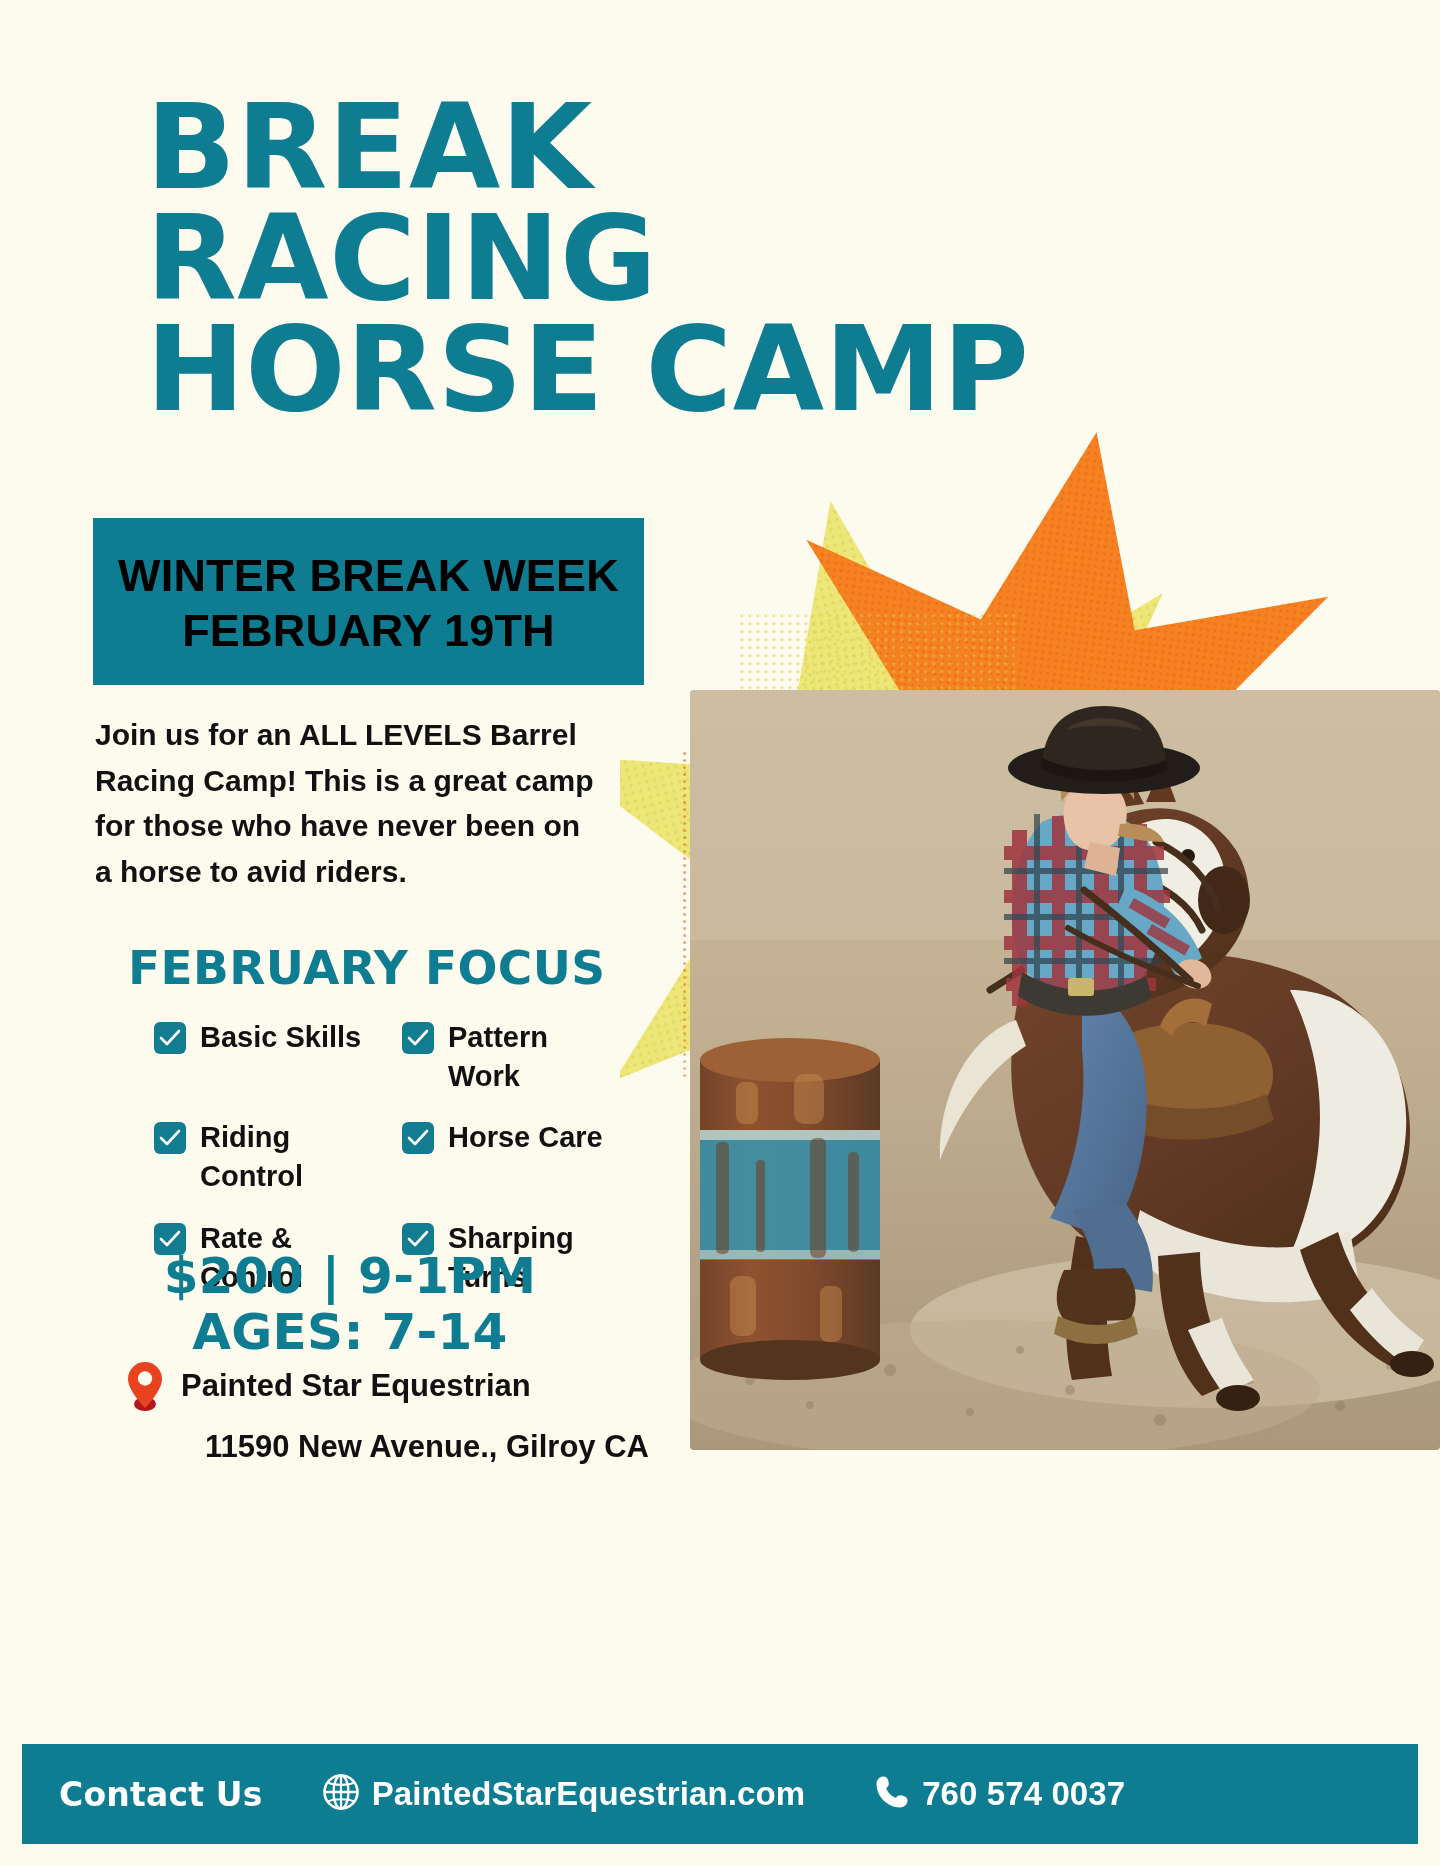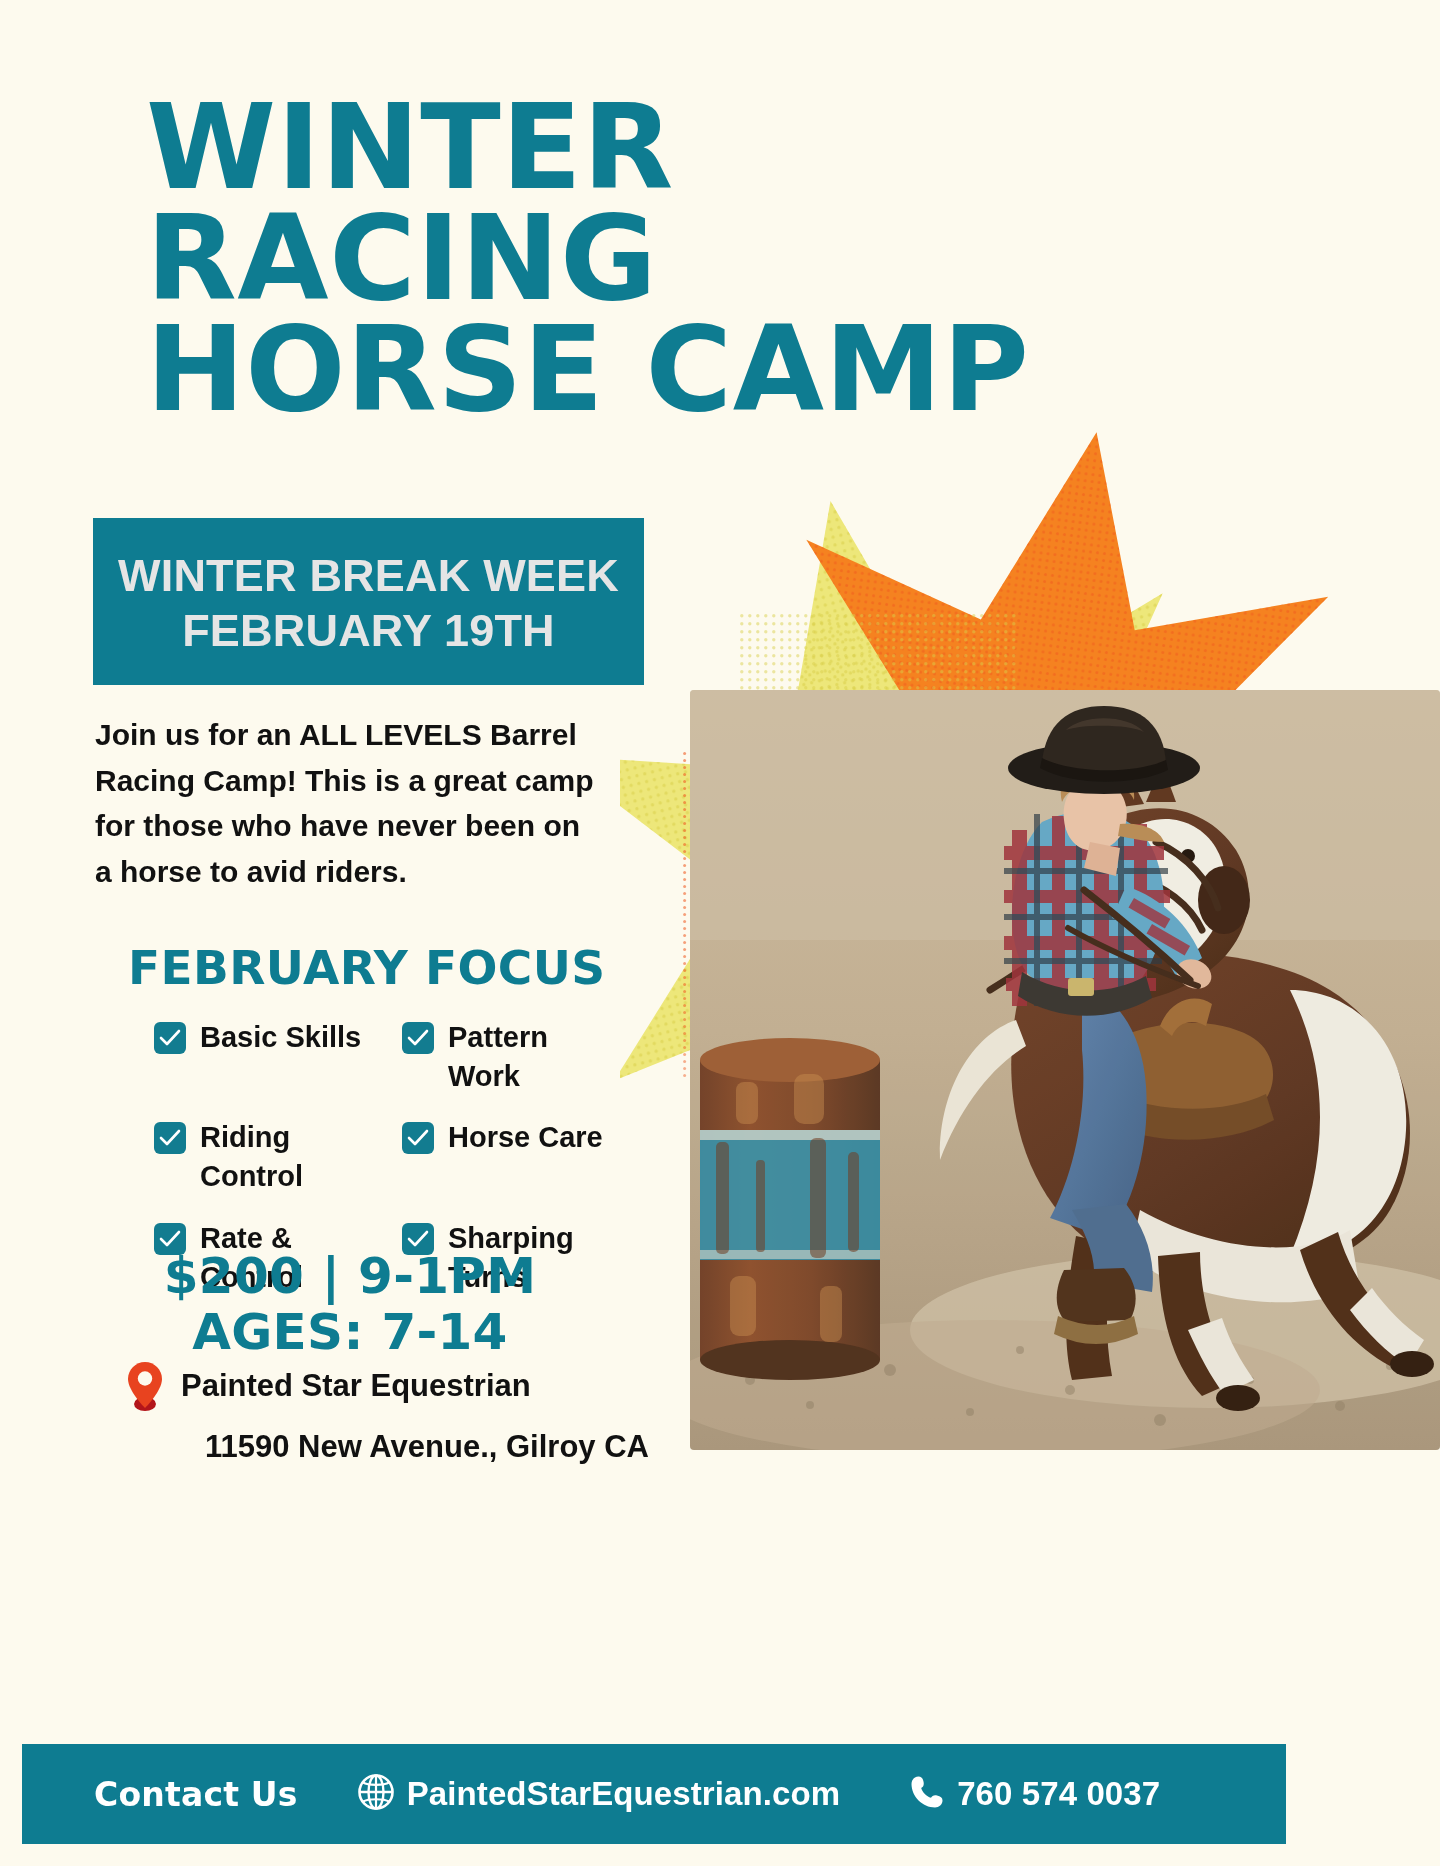--- a/index.html
+++ b/index.html
@@ -52,21 +52,21 @@
     width:551px; height:167px;
     background:#0E7C91;
     display:flex;
     flex-direction:column;
     align-items:center;
     justify-content:center;
     gap:6px;
     padding-top:4px;
   }
   #date-badge span {
-    color:#e5e5e5;
+    color:#000000;
     font-family:"Liberation Sans", sans-serif;
     font-weight:700;
     font-size:45px;
     letter-spacing:0.2px;
     line-height:1.08;
     white-space:nowrap;
   }
 
   
   #intro {
@@ -160,25 +160,25 @@
     font-size:31px;
     line-height:1.2;
     white-space:nowrap;
   }
   #loc-row2 { margin-top:16px; padding-left:80px; }
 
   
   #footer {
     position:absolute;
     left:22px; bottom:22px;
-    width:1264px; height:100px;
+    width:1396px; height:100px;
     background:#0E7C91;
     display:flex;
     align-items:center;
-    padding-left:72px;
+    padding-left:37px;
   }
   #contact-label {
     color:#FFFFFF;
     font-family:"DejaVu Sans", sans-serif;
     font-weight:700;
     font-size:33px;
     letter-spacing:0.2px;
     white-space:nowrap;
   }
   .footer-item {
@@ -428,21 +428,21 @@
           <path d="M352 68 C384 84 446 84 476 70 l2 10 c-32 16 -96 16 -128 -2 Z" fill="#0E0A07"></path>
         </g>
       </g>
 
       <rect x="0" y="0" width="750" height="760" fill="#C8B89A" opacity="0.07"></rect>
     </g>
   </svg>
 </div>
 
 <div id="headline">
-  <span class="line">WINTER</span>
+  <span class="line">BREAK</span>
   <span class="line">RACING</span>
   <span class="line">HORSE CAMP</span>
 </div>
 
 <div id="date-badge">
   <span>WINTER BREAK WEEK</span>
   <span>FEBRUARY 19TH</span>
 </div>
 
 <p id="intro">Join us for an ALL LEVELS Barrel Racing Camp! This is a great camp for those who have never been on a horse to avid riders.</p>

